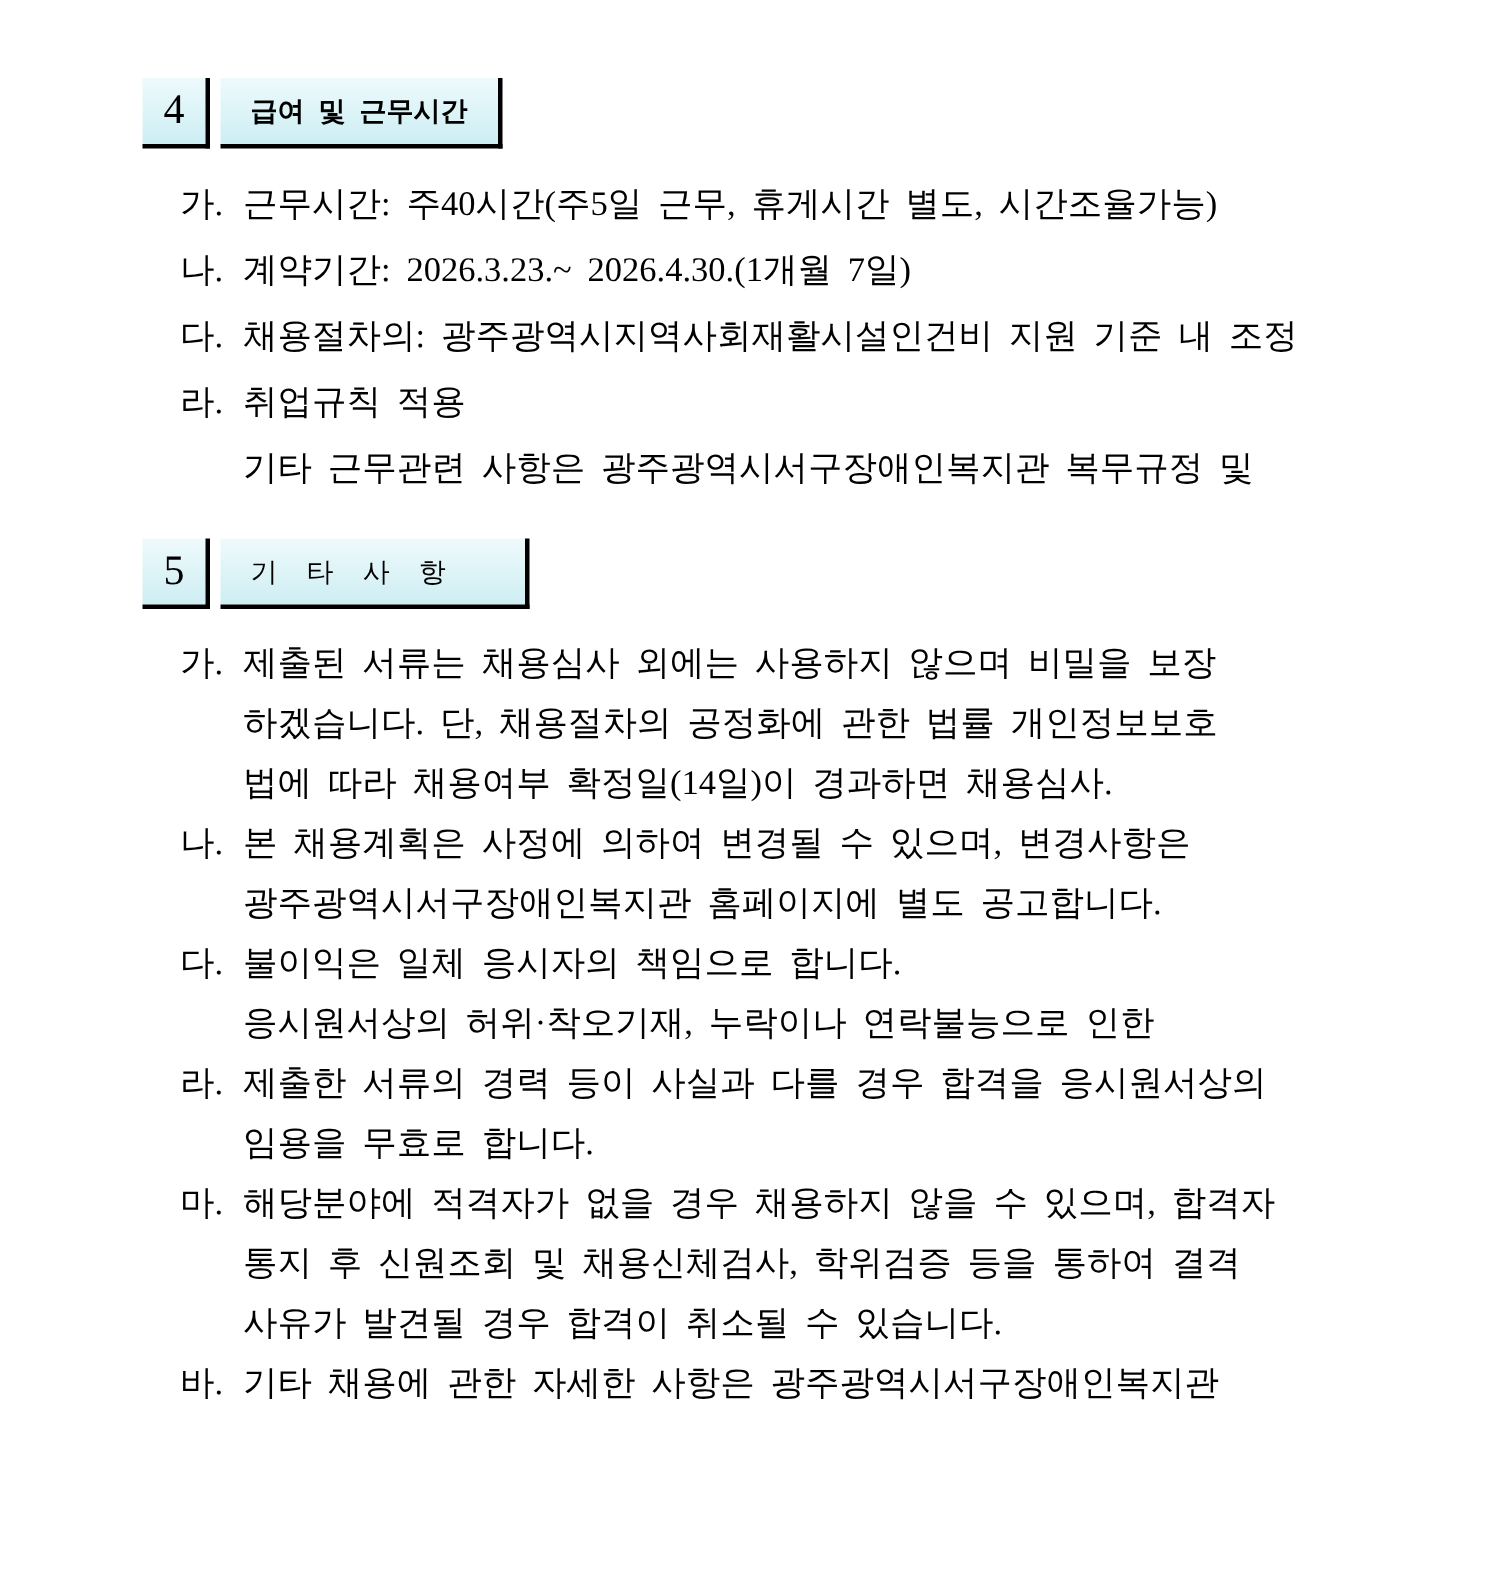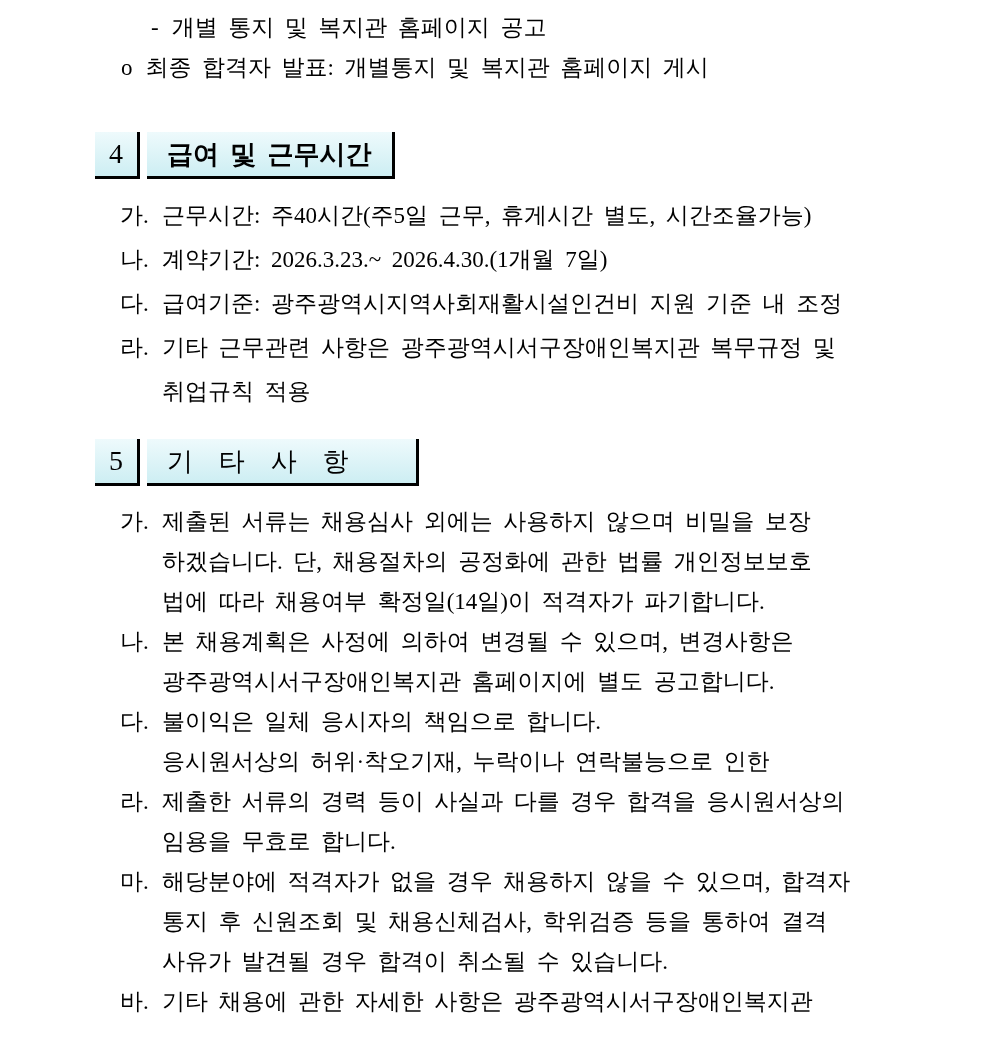--- a/index.html
+++ b/index.html
@@ -49,29 +49,29 @@
     font-size: 28px;
     background: linear-gradient(180deg, var(--header-bg-top, #eefafc) 0%, var(--header-bg-bottom, #cdeef3) 100%);
     border-right: 3px solid var(--header-border, #000);
     border-bottom: 3px solid var(--header-border, #000);
   }
   .title-box {
     height: 44px;
     display: flex;
     align-items: center;
     padding: 0 20px;
-    font-size: 26px;
+    font-size: 18px;
     background: linear-gradient(180deg, var(--header-bg-top, #eefafc) 0%, var(--header-bg-bottom, #cdeef3) 100%);
     border-right: 3px solid var(--header-border, #000);
     border-bottom: 3px solid var(--header-border, #000);
     white-space: nowrap;
     text-align: right;
   }
   .title-box.bold { font-weight: bold; }
-  .title-box.spread { letter-spacing: 0.28em; padding-right: 60px; }
+  .title-box.spread { letter-spacing: 0.28em; padding-right: 48px; }
 
   
   .item-list {
     margin-left: 120px;
     font-size: 23px;
   }
   .item-list.sec4 { margin-top: 15px; line-height: 44px; }
   .item-list.sec5 { margin-top: 16px; line-height: 40px; }
   .item {
     position: relative;
@@ -82,65 +82,57 @@
     left: 0;
     top: 0;
   }
   .tline { white-space: nowrap; font-family: Liberation Serif, serif; }
 </style>
 </head>
 <body>
 
 <div class="page">
 
-  <div>
-    <div class="intro-line indent-2">
-      <span class="bullet">-</span><span>개별 통지 및 복지관 홈페이지 공고</span>
-    </div>
-    <div class="intro-line indent-1">
-      <span class="bullet">o</span><span>최종 합격자 발표: 개별통지 및 복지관 홈페이지 게시</span>
-    </div>
-  </div>
 
   <div class="section-header first">
     <div class="num-box">4</div>
     <div class="title-box bold">급여 및 근무시간</div>
   </div>
 
   <div class="item-list sec4">
     <div class="item">
       <span class="label">가.</span>
       <div class="tline">근무시간: 주40시간(주5일 근무, 휴게시간 별도, 시간조율가능)</div>
     </div>
     <div class="item">
       <span class="label">나.</span>
       <div class="tline">계약기간: 2026.3.23.~ 2026.4.30.(1개월 7일)</div>
     </div>
     <div class="item">
       <span class="label">다.</span>
-      <div class="tline">급여기준: 광주광역시지역사회재활시설인건비 지원 기준 내 조정</div>
+      <div class="tline">채용절차의: 광주광역시지역사회재활시설인건비 지원 기준 내 조정</div>
     </div>
     <div class="item">
       <span class="label">라.</span>
+      <div class="tline">취업규칙 적용</div>
       <div class="tline">기타 근무관련 사항은 광주광역시서구장애인복지관 복무규정 및</div>
-      <div class="tline">취업규칙 적용</div>
     </div>
   </div>
 
   <div class="section-header second">
     <div class="num-box">5</div>
     <div class="title-box spread">기 타 사 항</div>
   </div>
 
   <div class="item-list sec5">
     <div class="item">
       <span class="label">가.</span>
       <div class="tline">제출된 서류는 채용심사 외에는 사용하지 않으며 비밀을 보장</div>
       <div class="tline">하겠습니다. 단, 채용절차의 공정화에 관한 법률 개인정보보호</div>
-      <div class="tline">법에 따라 채용여부 확정일(14일)이 적격자가 파기합니다.</div>
+      <div class="tline">법에 따라 채용여부 확정일(14일)이 경과하면 채용심사.</div>
     </div>
     <div class="item">
       <span class="label">나.</span>
       <div class="tline">본 채용계획은 사정에 의하여 변경될 수 있으며, 변경사항은</div>
       <div class="tline">광주광역시서구장애인복지관 홈페이지에 별도 공고합니다.</div>
     </div>
     <div class="item">
       <span class="label">다.</span>
       <div class="tline">불이익은 일체 응시자의 책임으로 합니다.</div>
       <div class="tline">응시원서상의 허위·착오기재, 누락이나 연락불능으로 인한</div>

